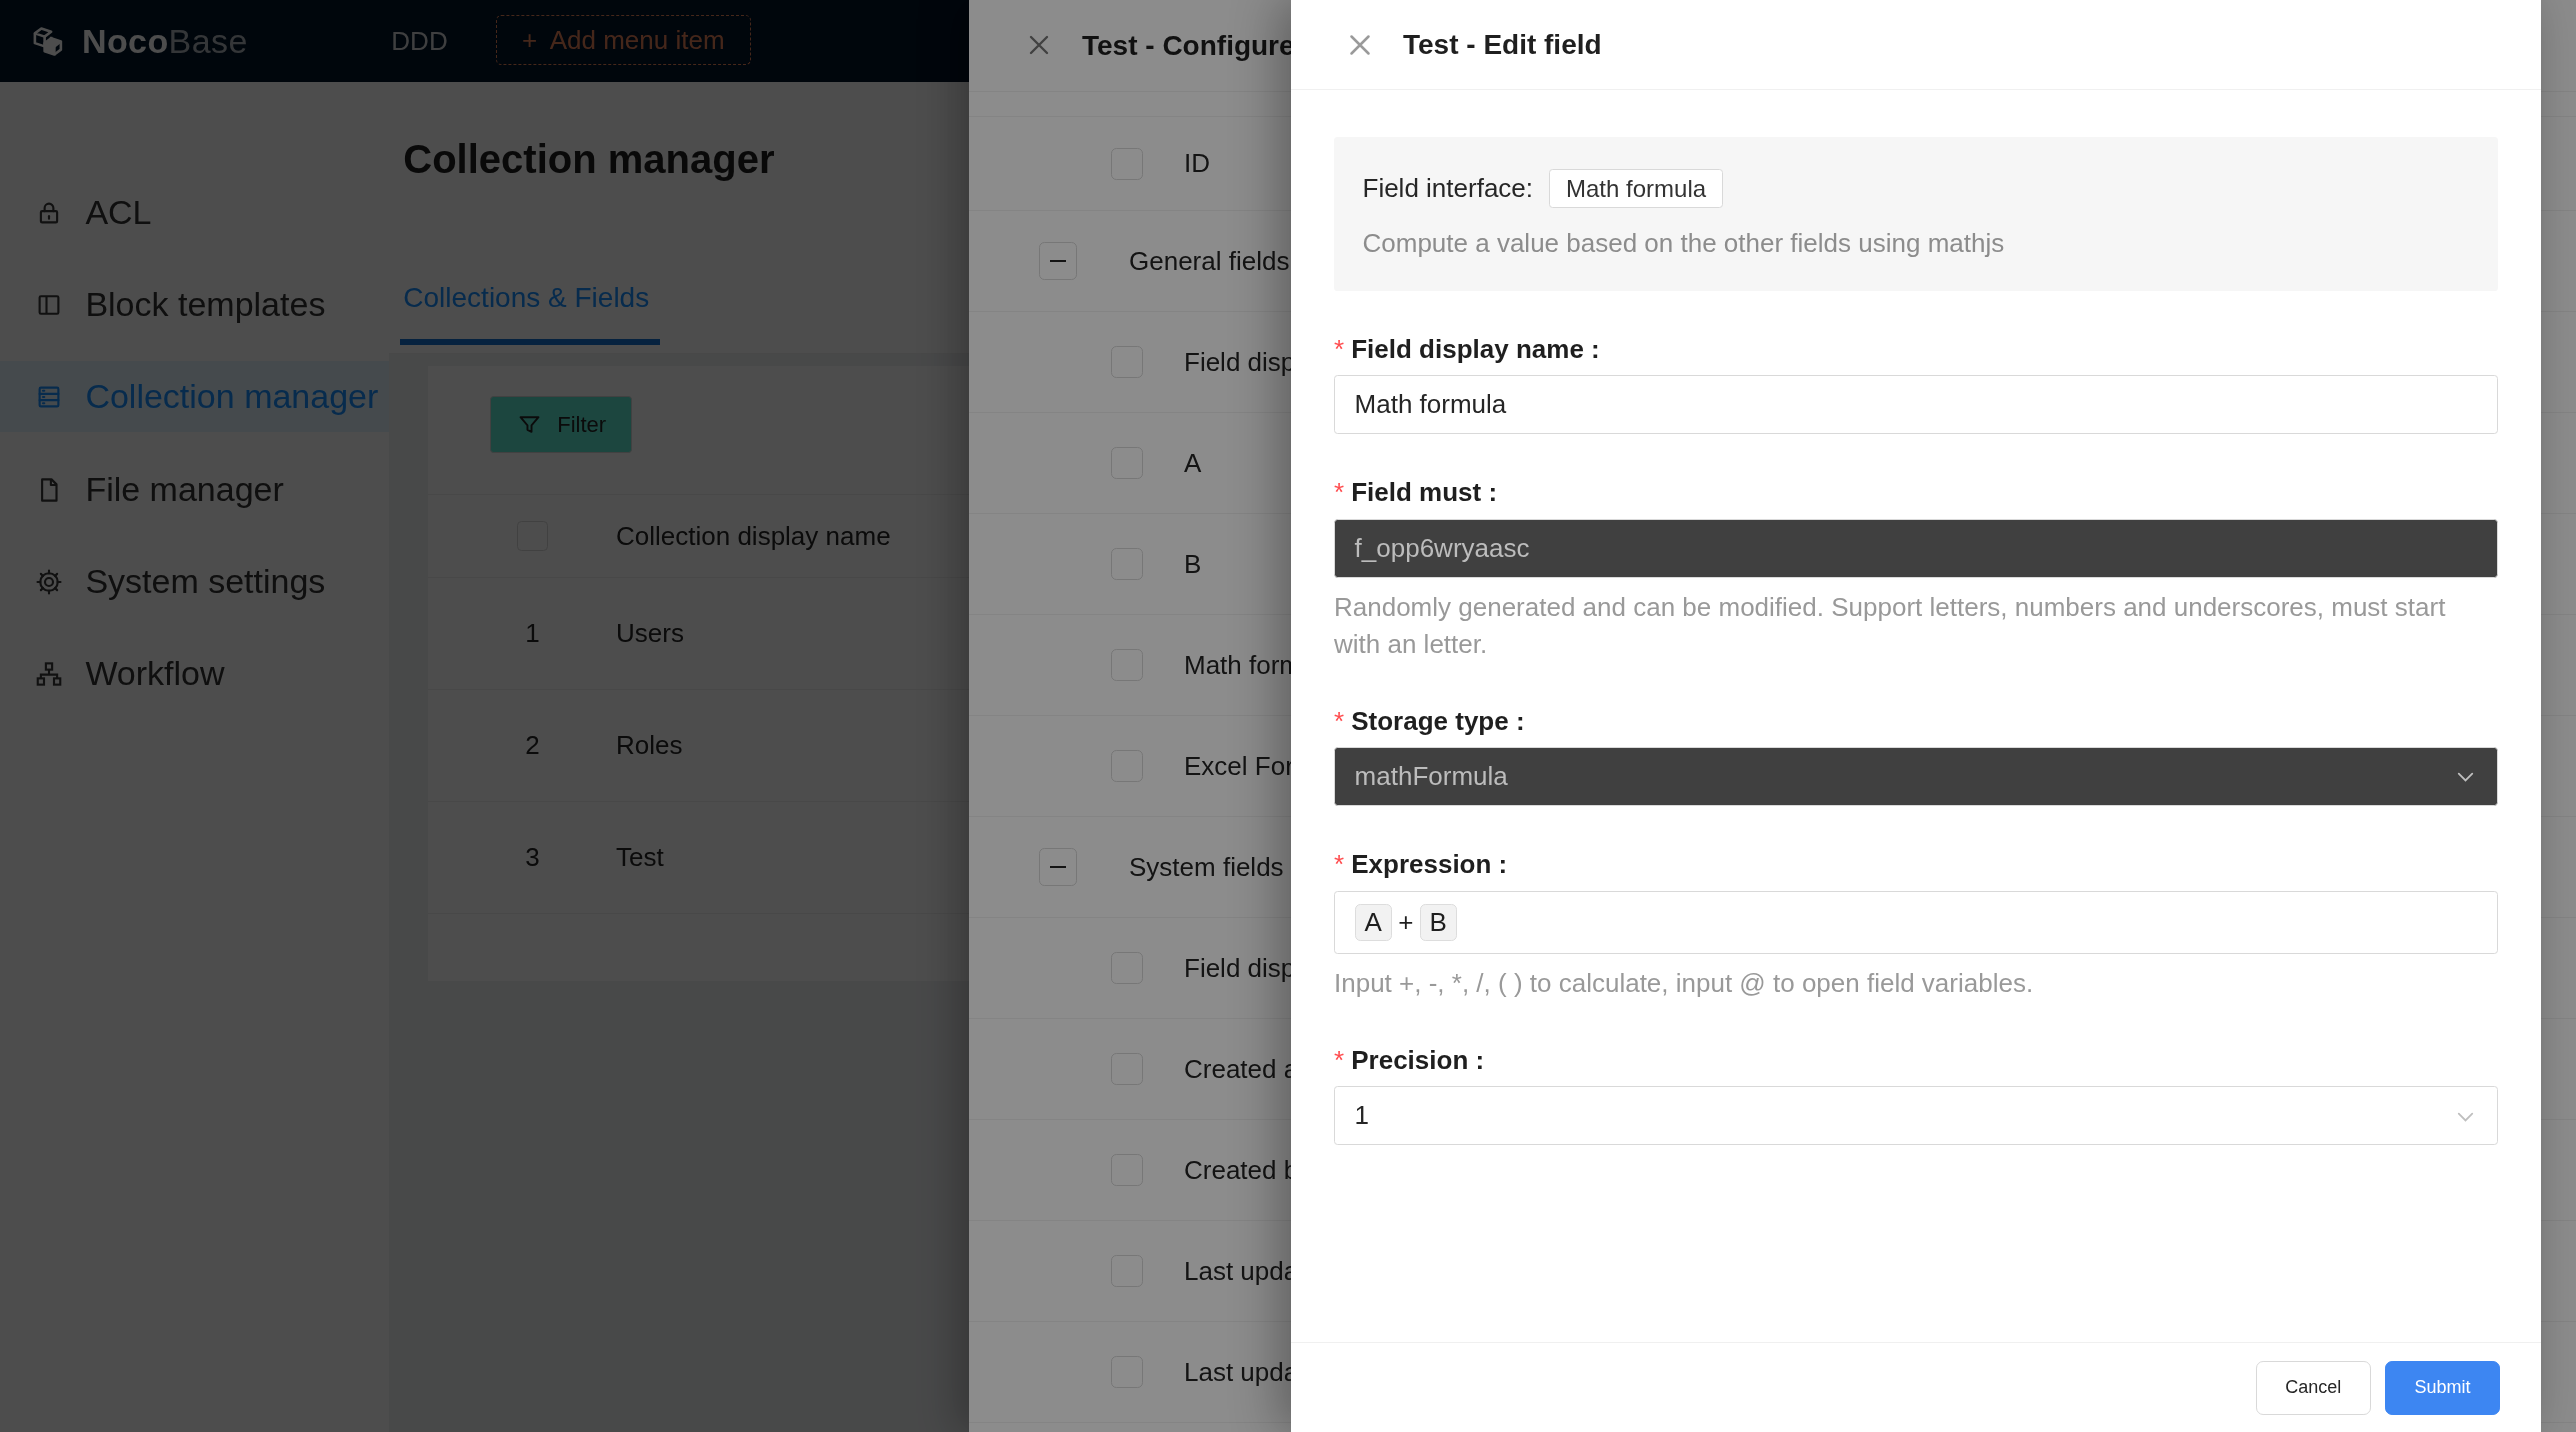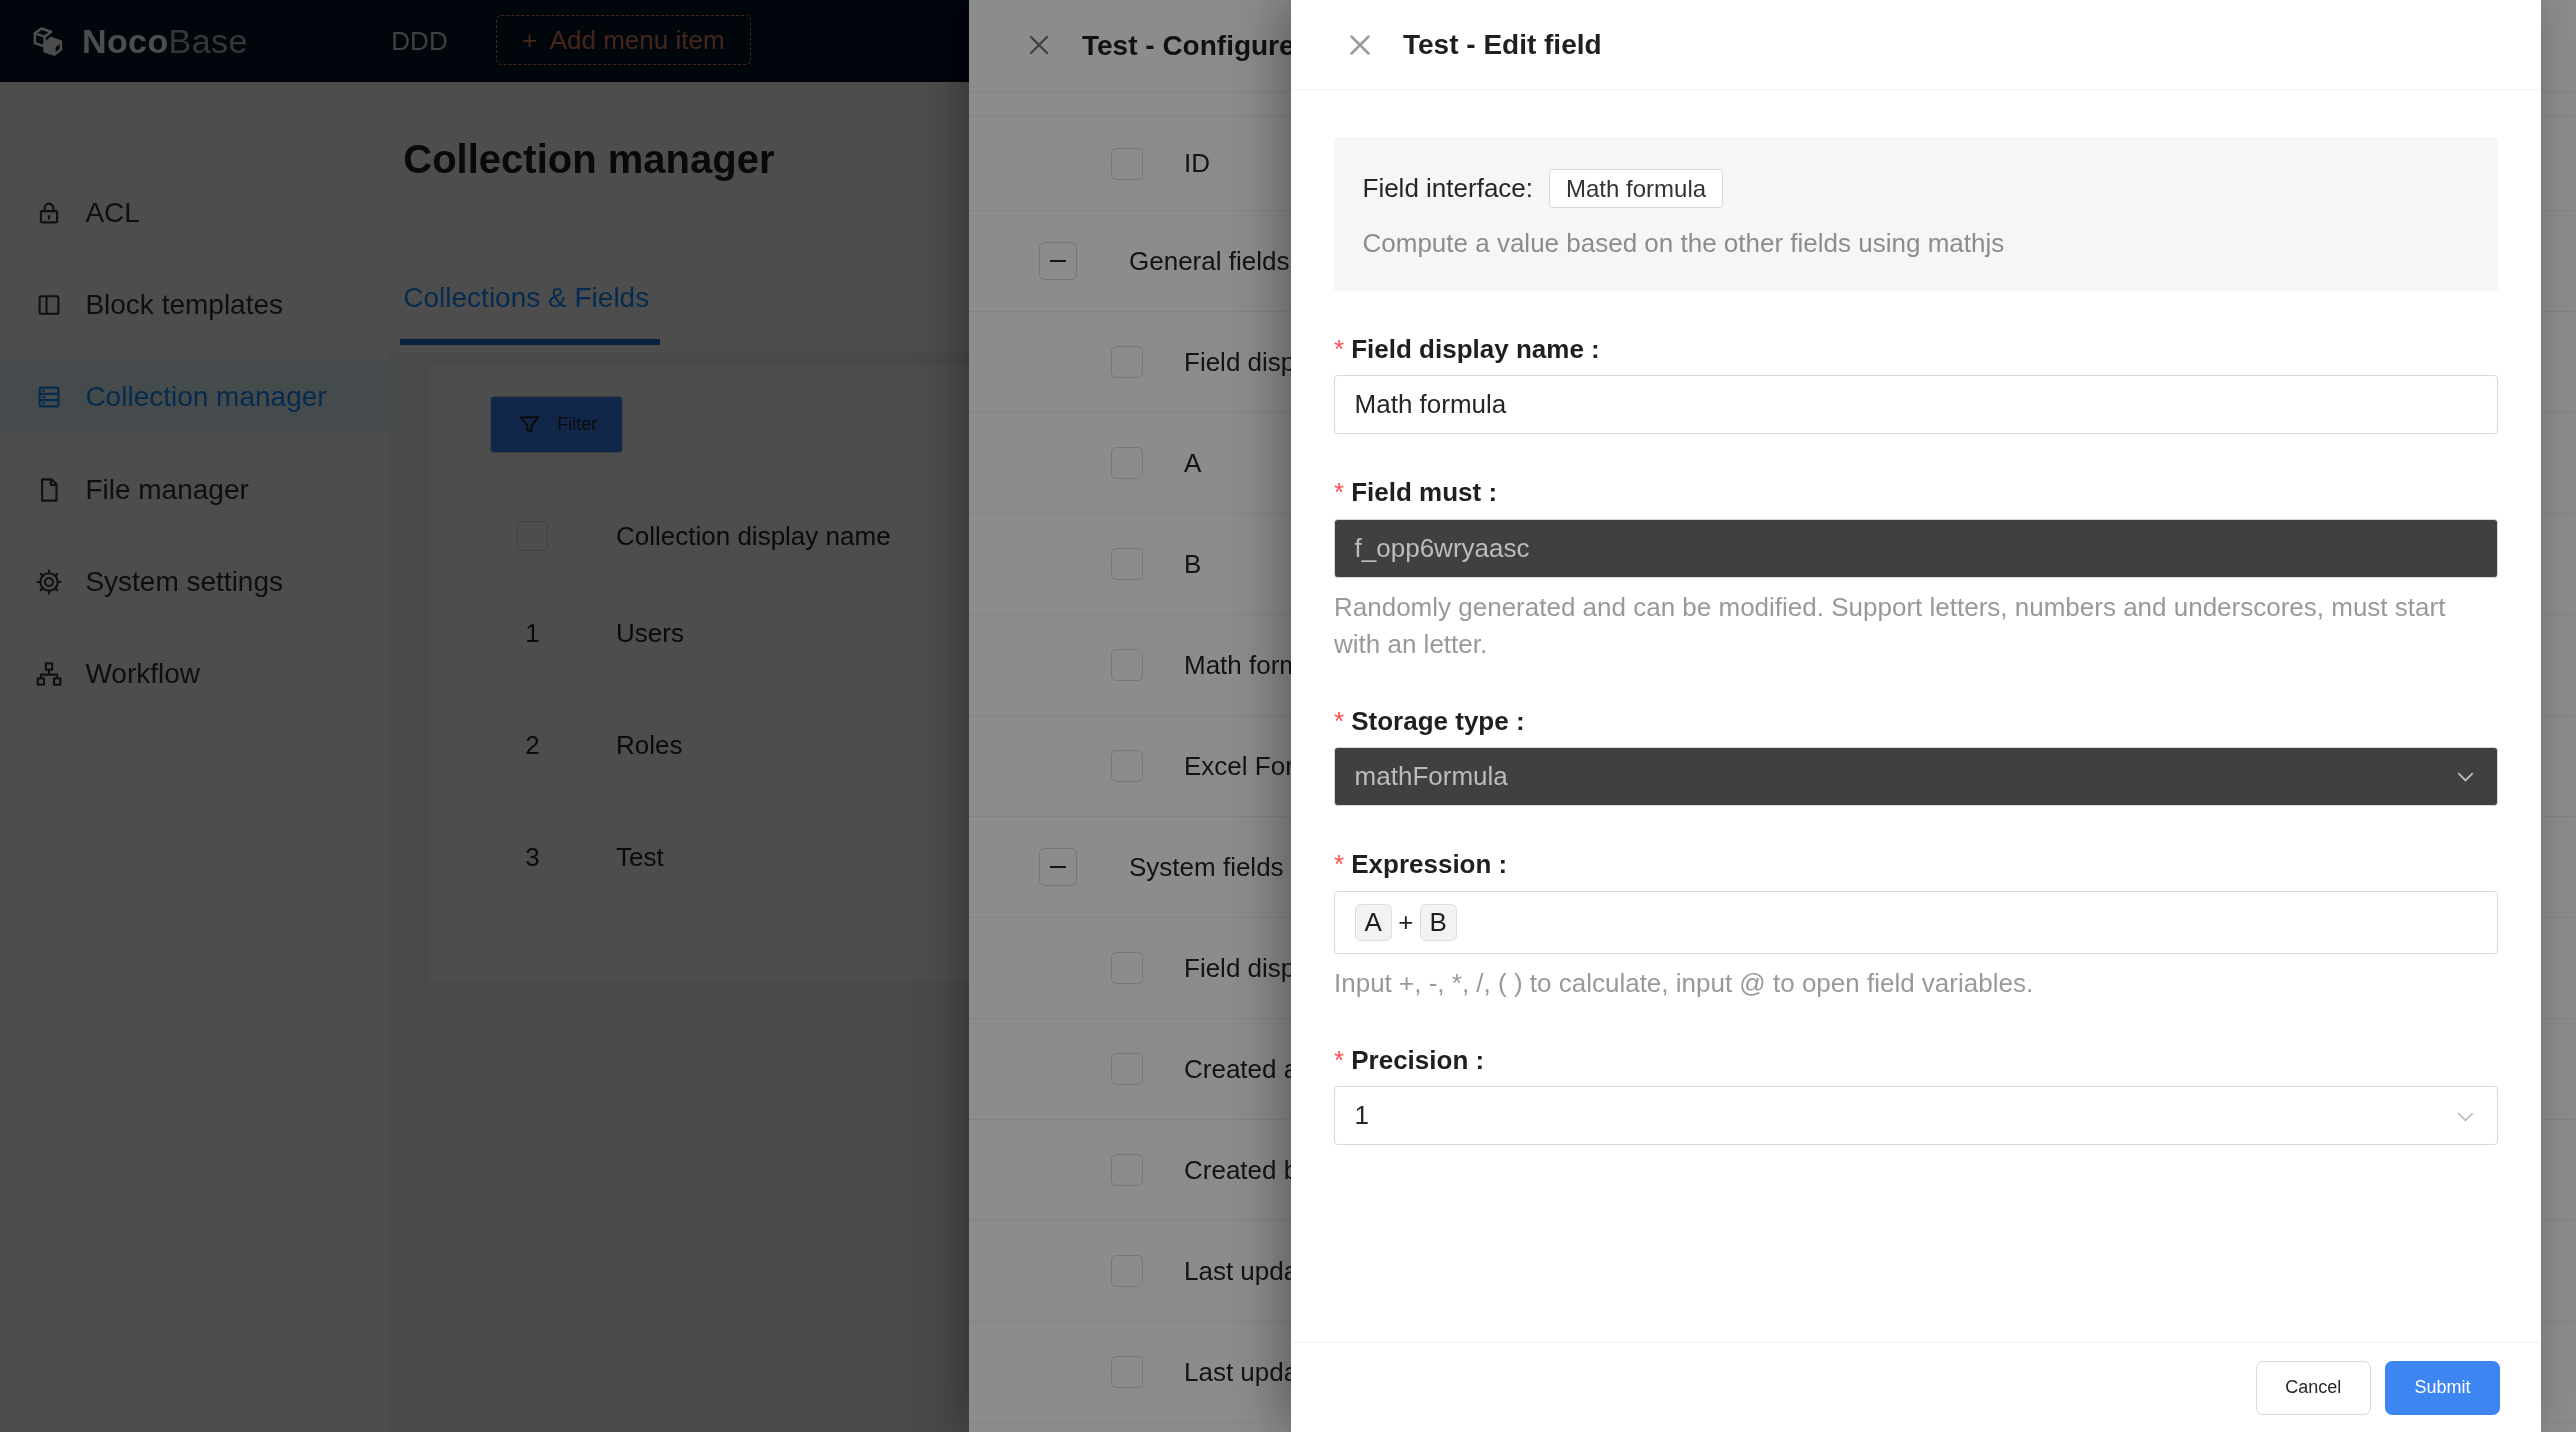--- a/index.html
+++ b/index.html
@@ -16,36 +16,36 @@
   .nav-menu-item{position:absolute;left:382px;top:0;width:75px;height:82px;line-height:82px;
                  text-align:center;color:rgba(255,255,255,.82);font-size:26px;}
   .nav-add{position:absolute;left:496px;top:15px;height:48px;padding:0 25px;
            border:1.8px dashed #e8815a;border-radius:5.4px;color:#e8815a;font-size:26px;
            display:flex;align-items:center;gap:12.5px;background:transparent;}
 
   
   #sidebar{position:absolute;left:0;top:82px;width:389px;bottom:0;background:#ffffff;
            border-right:1.8px solid #f0f0f0;}
   .side-item{position:absolute;left:0;right:0;height:71px;display:flex;align-items:center;
-             padding-left:34px;gap:21.4px;font-size:28px;color:#333;}
+             padding-left:34px;gap:21.4px;font-size:34px;color:#333;}
   .side-item .ic{color:#3a3a3a}
   .side-item.selected{background:#e6f7ff;color:#1890ff;}
   .side-item.selected .ic{color:#1890ff}
 
   
   #main{position:absolute;left:389px;top:82px;right:0;bottom:0;background:#f0f2f5;}
   .page-head{position:absolute;left:0;top:0;right:0;height:271px;background:#fff;
              border-bottom:1.8px solid #f0f0f0;}
   .page-title{position:absolute;left:14.3px;top:55px;font-size:40px;font-weight:700;color:#1f1f1f;}
   .tab{position:absolute;left:14.3px;top:200px;font-size:28px;color:#1890ff;font-weight:500;}
   .ink-bar{position:absolute;left:10.7px;top:257px;width:260px;height:6.2px;background:#1d39c4;background:#1672d4;}
   .card{position:absolute;left:39px;top:284px;width:624px;height:615px;background:#fff;}
   .btn-filter{position:absolute;left:62px;top:30px;height:55px;padding:0 25px;
-              border:1.8px solid #d9d9d9;border-radius:3.6px;background:#3b82f6;display:flex;
-              align-items:center;gap:14.3px;font-size:18px;color:#262626;}
+              border:1.8px solid #d9d9d9;border-radius:3.6px;background:#5eead4;display:flex;
+              align-items:center;gap:14.3px;font-size:22px;color:#262626;}
   .tbl{position:absolute;left:0;top:128px;right:0;}
   .t-row{display:flex;align-items:center;height:111px;border-bottom:1.8px solid #f0f0f0;font-size:26px;}
   .t-row.head{height:82px;border-top:1.8px solid #f0f0f0;font-weight:400;}
   .t-sel{width:77px;margin-left:66px;display:flex;justify-content:center;}
   .t-name{margin-left:45px;}
   .cbx{width:28.5px;height:28.5px;border:1.8px solid #d9d9d9;border-radius:4.5px;background:#fff;}
 
   
   .mask{position:absolute;inset:0;background:rgba(0,0,0,0.45);}
 

